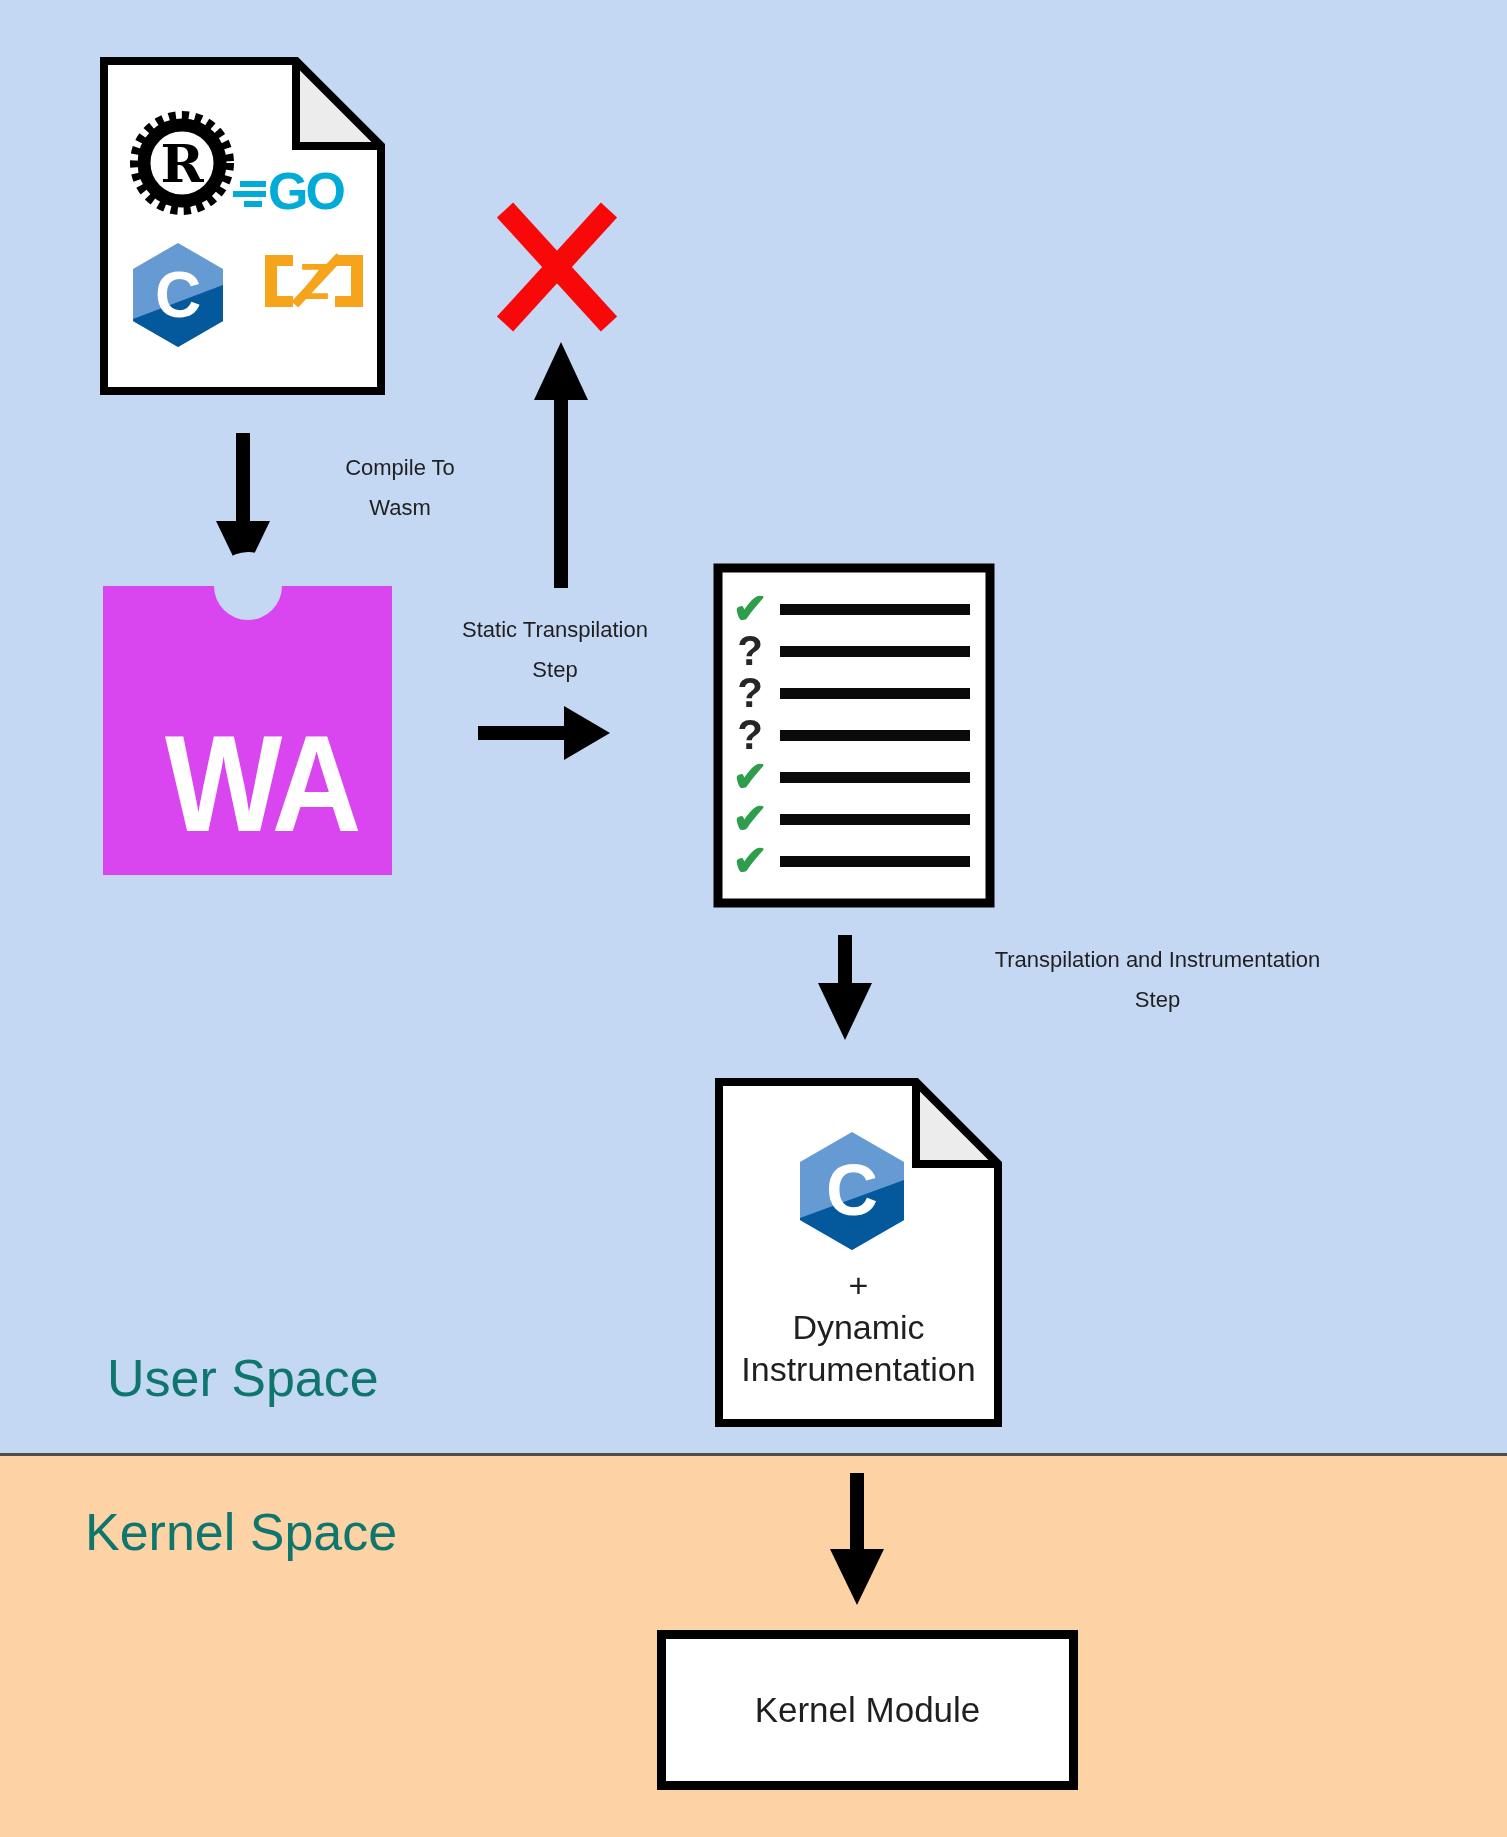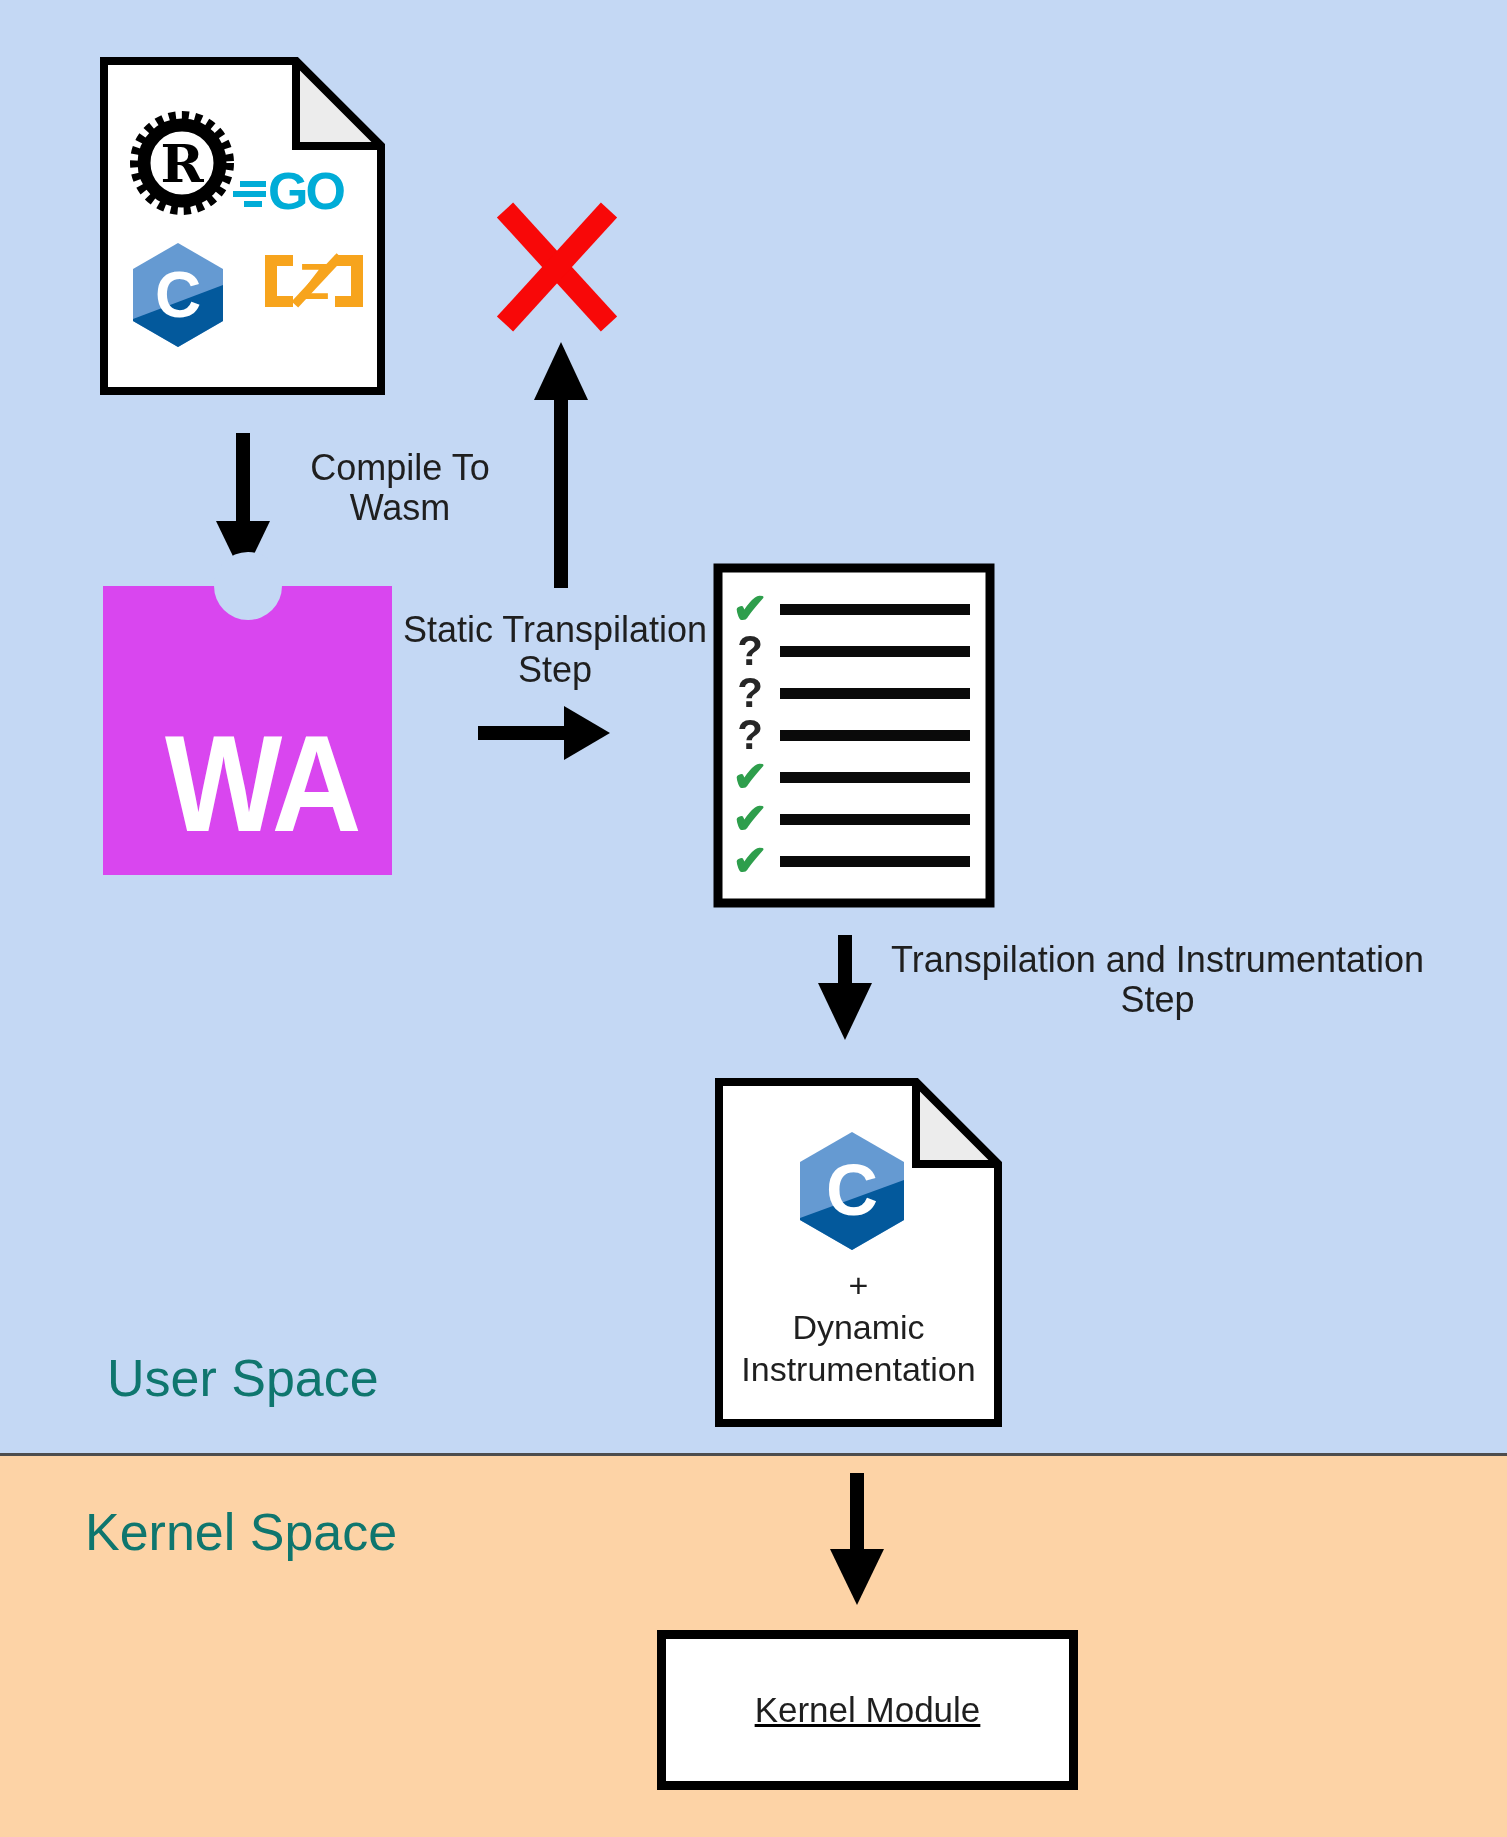--- a/index.html
+++ b/index.html
@@ -11,21 +11,21 @@
   #user-space{top:0;height:1453px;background:#c4d8f4;}
   #kernel-space{top:1453px;height:384px;background:#fdd3a6;border-top:3px solid #4d4d4d;box-sizing:border-box;}
   .region-label{position:absolute;font-size:52px;color:#0f766e;white-space:nowrap;}
   #user-space-label{left:107px;top:1348px;}
   #kernel-space-label{left:85px;top:1502px;}
 
   
   .abs{position:absolute;}
 
   
-  .edge-label{position:absolute;color:#1f1f1f;font-size:36px;line-height:40px;text-align:center;white-space:nowrap;}
+  .edge-label{position:absolute;color:#1f1f1f;font-size:22px;line-height:40px;text-align:center;white-space:nowrap;}
   #compile-label{left:300px;top:448px;width:200px;}
   #verify-label{left:395px;top:610px;width:320px;}
   #transpile-label{left:885px;top:940px;width:545px;text-align:center;}
 
   
   #wasm-node{position:absolute;left:103px;top:586px;width:289px;height:289px;background:#d946ef;}
   #wasm-notch{position:absolute;left:111px;top:-34px;width:68px;height:68px;border-radius:50%;background:#c4d8f4;}
   #wa-label{position:absolute;left:62px;top:128px;font-weight:bold;font-size:138px;line-height:1;color:#ffffff;letter-spacing:-4px;transform:scaleX(0.90);transform-origin:left top;}
 
   
@@ -33,21 +33,21 @@
   .cl-row{display:flex;align-items:center;height:42px;}
   .cl-sym{width:38px;text-align:center;font-size:42px;line-height:1;font-weight:bold;}
   .cl-sym.pass{color:#2e9e4c;}
   .cl-sym.unknown{color:#262626;}
   .cl-bar{width:190px;height:11px;background:#0a0a0a;margin-left:11px;}
 
   
   #c-doc-text{position:absolute;left:715px;top:1264px;width:287px;text-align:center;color:#1f1f1f;font-size:34px;line-height:42px;}
 
   
-  #kernel-module-box{position:absolute;left:657px;top:1630px;width:421px;height:160px;background:#ffffff;border:9px solid #000;box-sizing:border-box;display:flex;align-items:center;justify-content:center;text-decoration:underline;}
+  #kernel-module-box{position:absolute;left:657px;top:1630px;width:421px;height:160px;background:#ffffff;border:9px solid #000;box-sizing:border-box;display:flex;align-items:center;justify-content:center;}
   #kernel-module-label{font-size:35px;color:#1f1f1f;}
 </style>
 </head>
 <body>
 
 <div id="stage">
 
   <div id="user-space" class="region"></div>
   <div id="kernel-space" class="region"></div>
 

